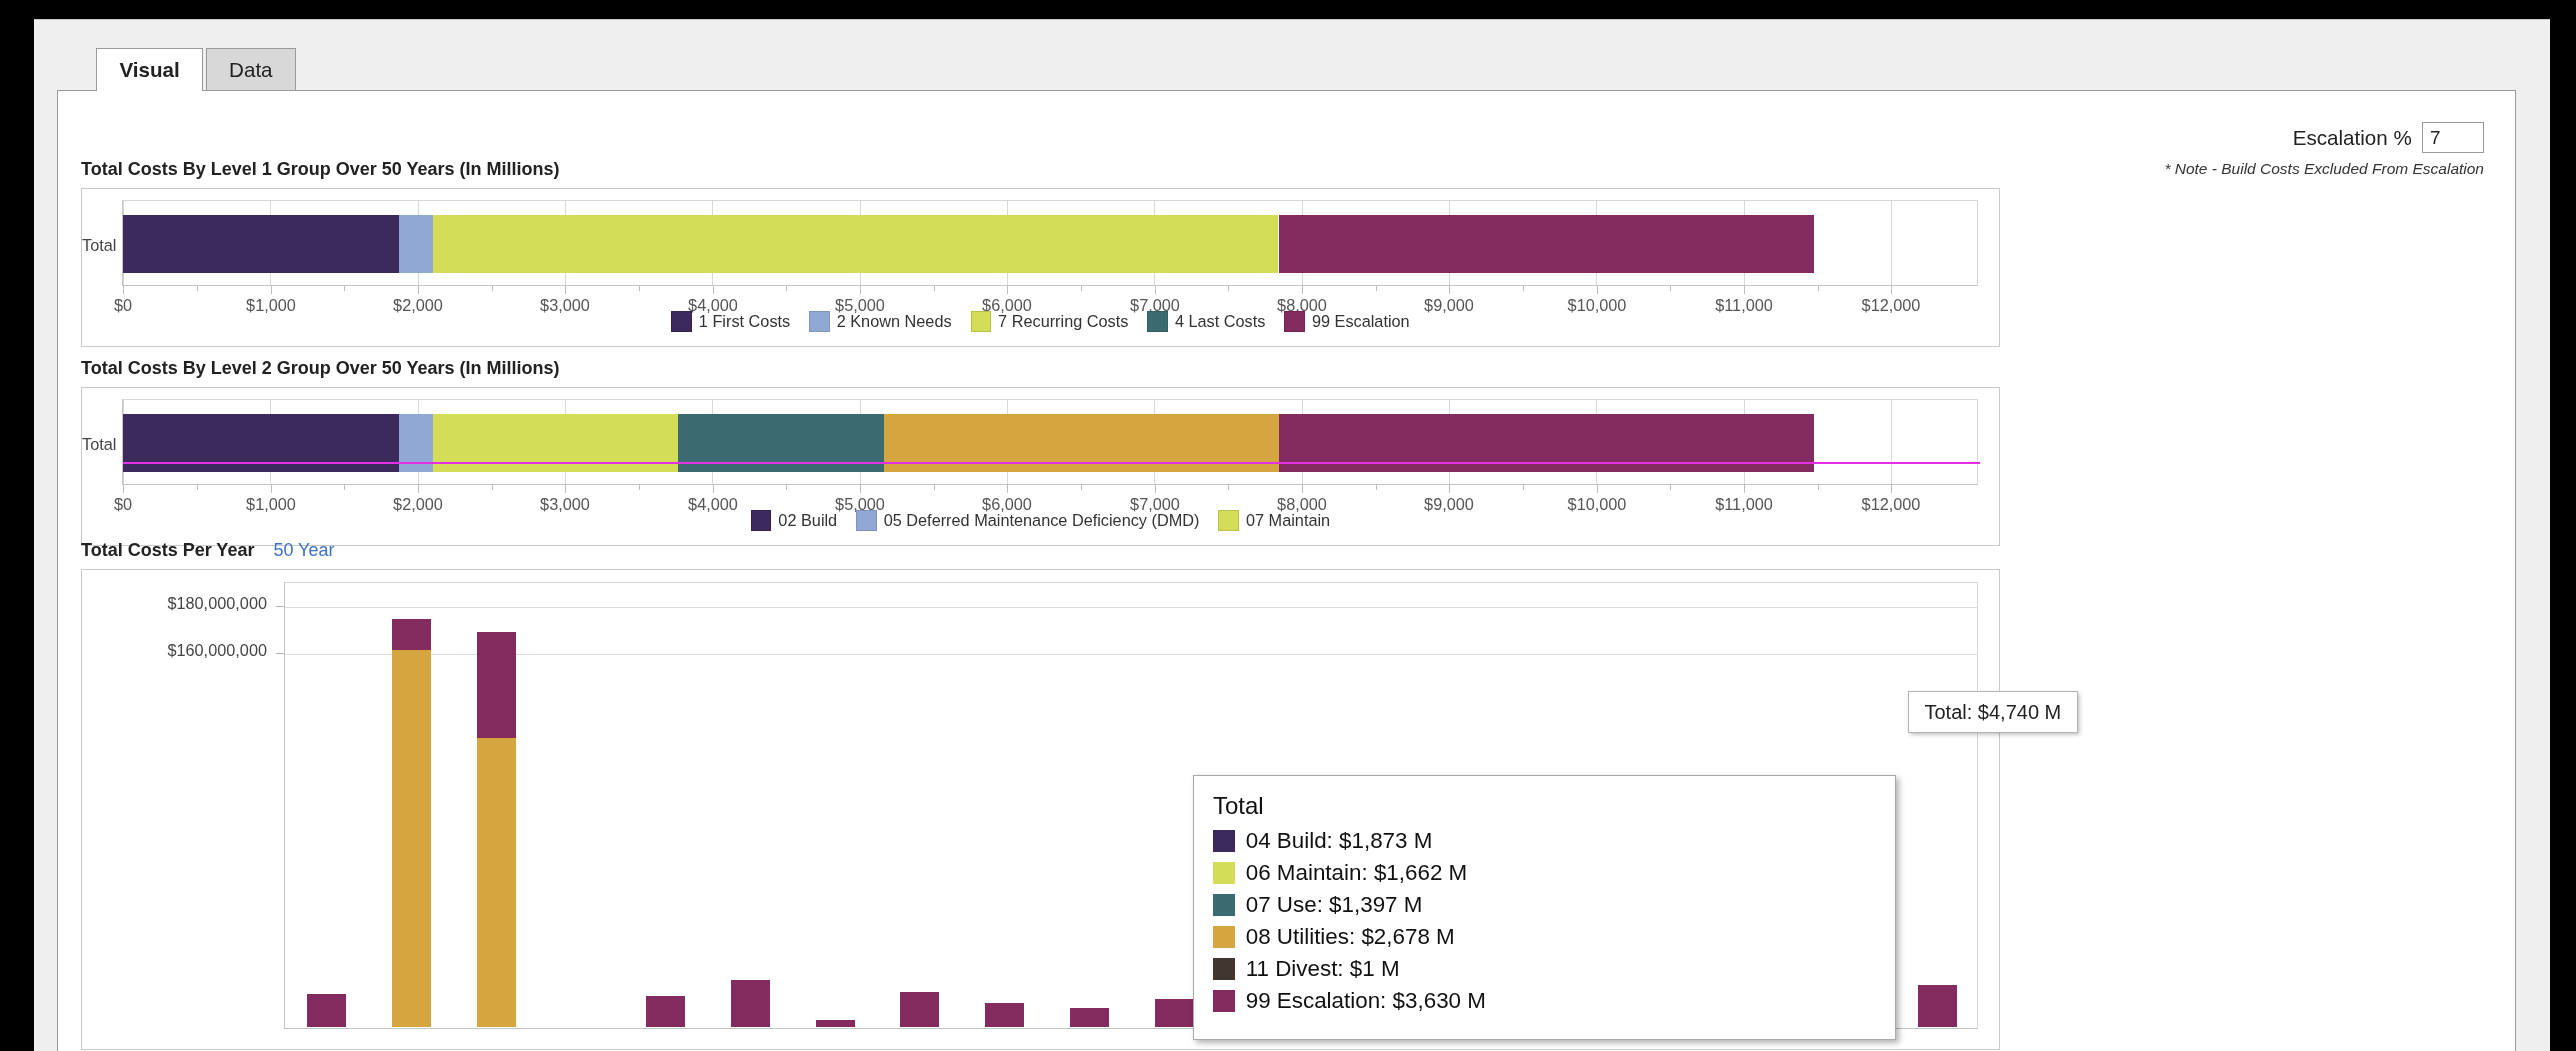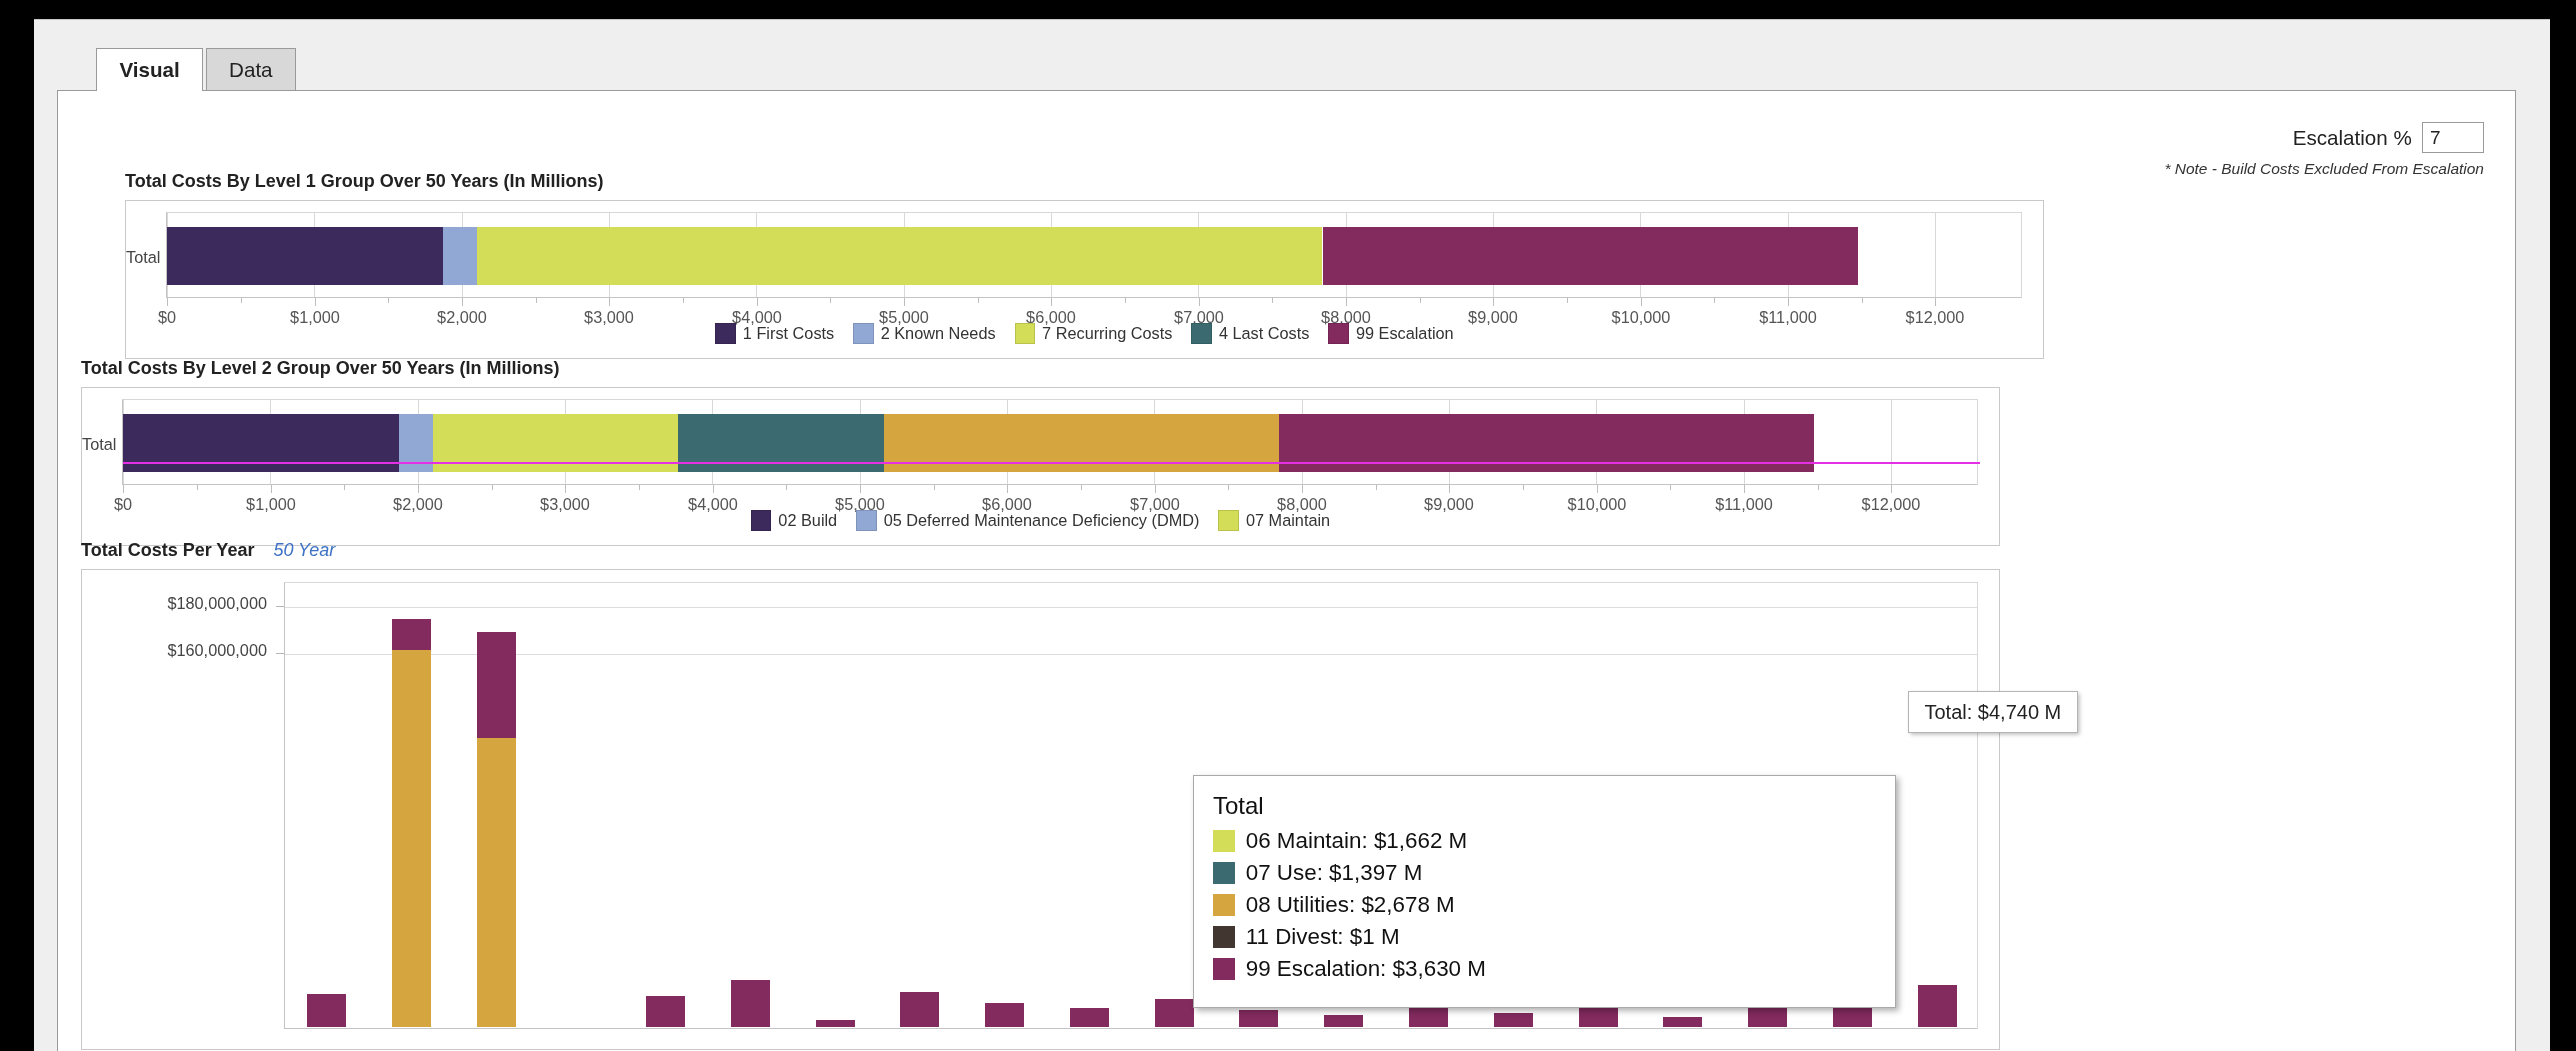--- a/index.html
+++ b/index.html
@@ -83,21 +83,20 @@
   .chart-block { position: absolute; left: 0; }
   .chart-title-row {
     display: flex; align-items: baseline;
     padding-left: 23px;
     height: 29px;
   }
   .chart-title { font-size: 18px; font-weight: bold; color: #222; }
   .chart-title-link {
     font-size: 18px; color: #3d72c4; margin-left: 19px;
     text-decoration: none;
-    font-style: italic;
   }
   .chart-frame {
     margin-left: 23px;
     border: 0.9px solid #c9c9c9;
     background: #ffffff;
     position: relative;
   }
   .plot {
     position: absolute;
     background: #ffffff;
@@ -201,21 +200,21 @@
     </div>
 
     <div id="panel">
 
       <div id="escalation-row">
         <span id="escalation-label">Escalation %</span>
         <input id="escalation-input" type="text" value="7" style="">
       </div>
       <div id="escalation-note">* Note - Build Costs Excluded From Escalation</div>
 
-      <div class="chart-block" style="top:80px; width:100%;margin-left:44px;">
+      <div class="chart-block" style="top:68px; width:100%;">
         <div class="chart-title-row">
           <span class="chart-title">Total Costs By Level 1 Group Over 50 Years (In Millions)</span>
         </div>
         <div class="chart-frame" style="width:1919px; height:159px;">
           <div class="plot" id="plot1" style="left:40px; top:11.2px; right:21.5px; height:86px;">
               <div class="gridline-v" style="left: 0px;"></div>
               <div class="gridline-v" style="left: 147px;"></div>
               <div class="gridline-v" style="left: 295px;"></div>
               <div class="gridline-v" style="left: 442px;"></div>
               <div class="gridline-v" style="left: 589px;"></div>
@@ -469,20 +468,24 @@
       </div>
 
       <div id="tooltip-small">
         <span>Total: $4,740 M</span>
       </div>
 
       <div id="tooltip-big">
         <div class="tt-title">Total</div>
         <div id="tt-rows">
             <div class="tt-row">
+              <span class="tt-swatch" style="background: rgb(61, 42, 92);"></span>
+              <span class="tt-text">04 Build: $1,873 M</span>
+            </div>
+            <div class="tt-row">
               <span class="tt-swatch" style="background: rgb(212, 221, 87);"></span>
               <span class="tt-text">06 Maintain: $1,662 M</span>
             </div>
             <div class="tt-row">
               <span class="tt-swatch" style="background: rgb(59, 107, 112);"></span>
               <span class="tt-text">07 Use: $1,397 M</span>
             </div>
             <div class="tt-row">
               <span class="tt-swatch" style="background: rgb(213, 166, 63);"></span>
               <span class="tt-text">08 Utilities: $2,678 M</span>

